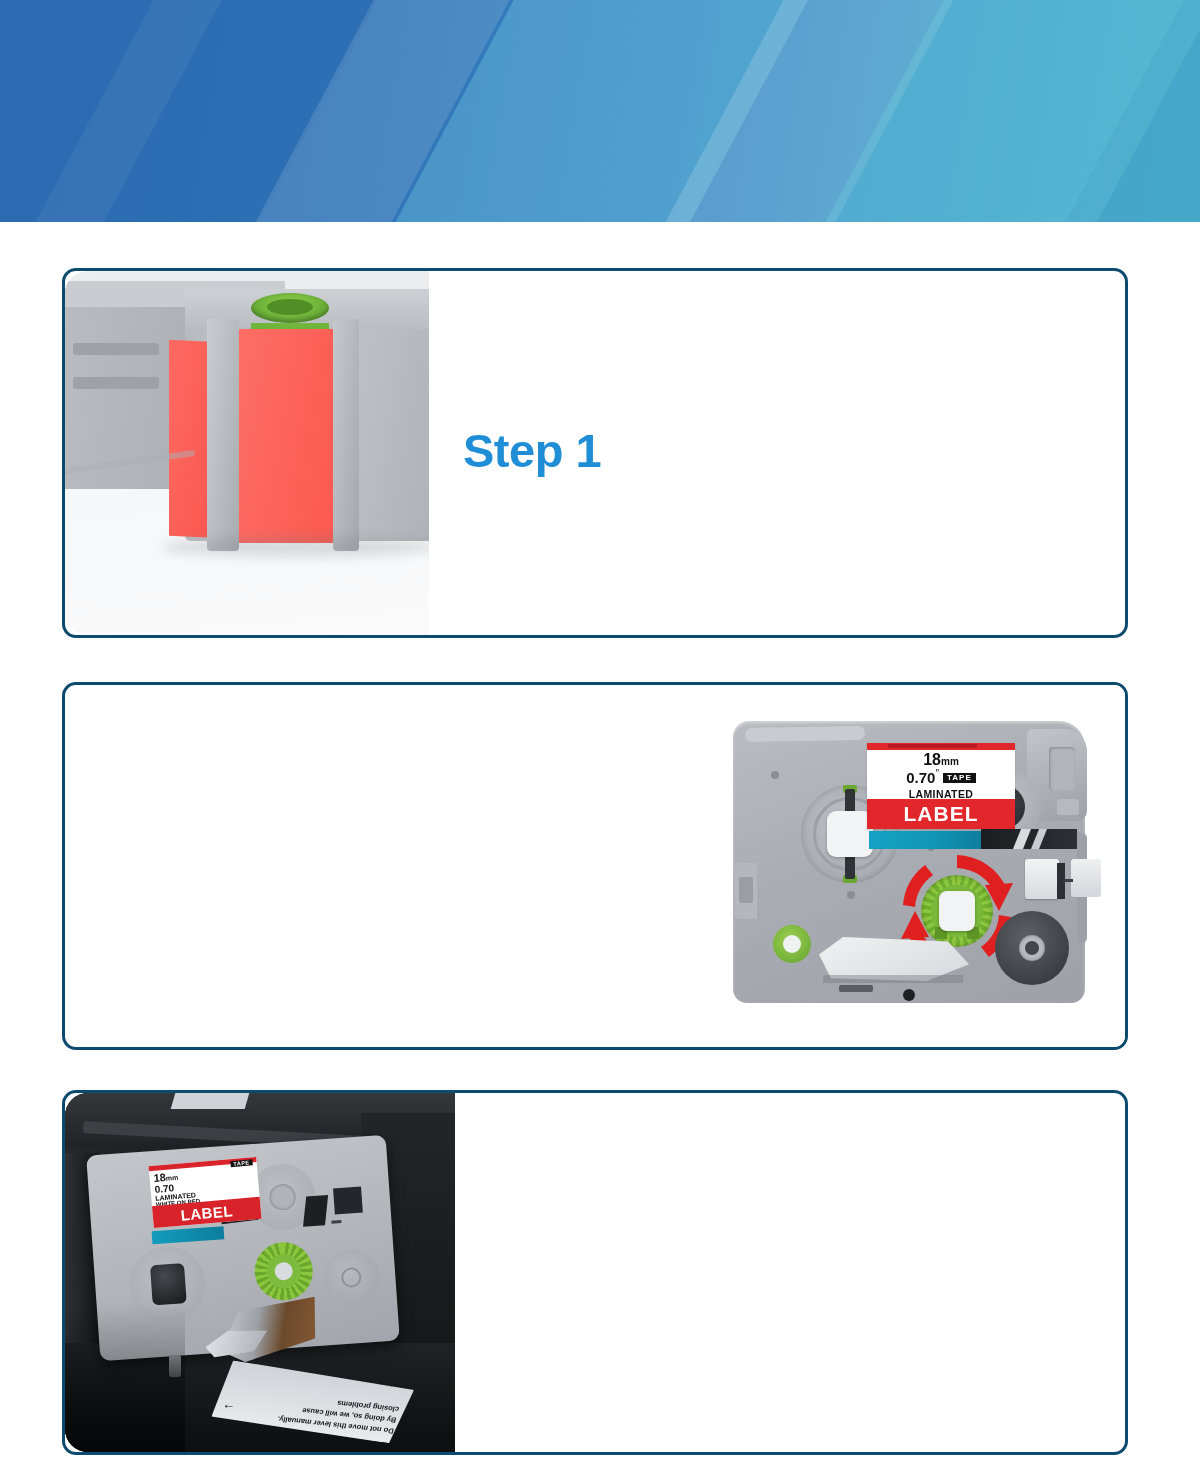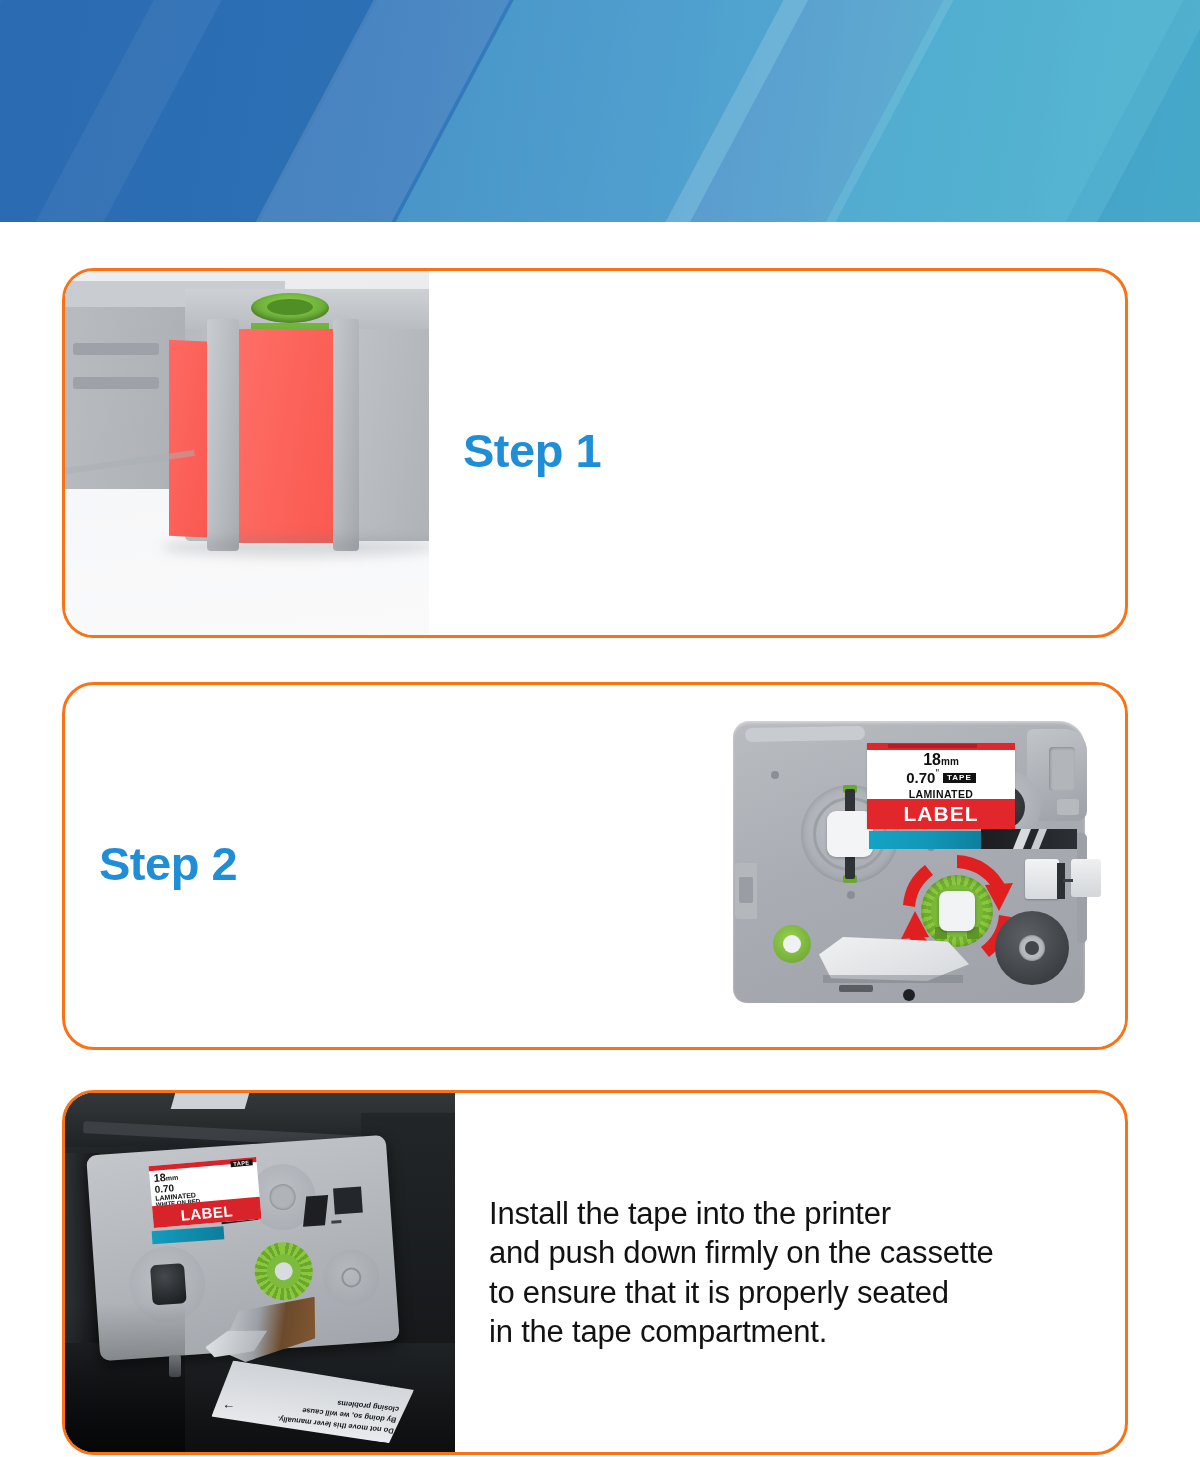--- a/index.html
+++ b/index.html
@@ -37,22 +37,22 @@
     font-size: 150px; line-height: 1.0;
     font-weight: bold; color: #ffffff;
     letter-spacing: -3px;
     white-space: nowrap;
     text-shadow: 0 2px 5px rgba(10,50,90,.18);
   }
 
   
   .card {
     position: absolute;
-    border: 3px solid #f97316;
-    border-radius: 32px;
+    border: 3px solid #0c4a6e;
+    border-radius: 14px;
     background: #ffffff;
     overflow: hidden;
   }
   #card-1 { left: 62px; top: 268px; width: 1066px; height: 370px; }
   #card-2 { left: 62px; top: 682px; width: 1066px; height: 368px; }
   #card-3 { left: 62px; top: 1090px; width: 1066px; height: 365px; }
 
   .card-inner { position: relative; display: flex; width: 100%; height: 100%; align-items: center; }
   .card-inner.reverse { flex-direction: row-reverse; }
 
@@ -367,21 +367,20 @@
           <div class="c c-greenSm"></div>
           <div class="c c-greenSm-in"></div>
           <div class="c c-lever"></div>
           <div class="c c-leverSh"></div>
           <div class="c c-smbar"></div>
           <div class="c c-blkdot"></div>
         </div>
       </div>
 
       <div class="text-slot">
-        <div class="step-title">Step 2</div>
       </div>
 
     </div>
   </div>
 
   <div class="card" id="card-3">
     <div class="card-inner">
 
       <div class="photo-slot photo3">
         <div class="p3 p3-bg"></div>
@@ -435,22 +434,18 @@
             <div>closing problems</div>
           </div>
           <div class="p3-stk-sub">Max. 24mm</div>
           <div class="p3-stk-arrow">→</div>
         </div>
 
         <div class="p3 p3-shadowL"></div>
       </div>
 
       <div class="text-slot">
-        <div class="step-body">Install the tape into the printer
-and push down firmly on the cassette
-to ensure that it is properly seated
-in the tape compartment.</div>
       </div>
 
     </div>
   </div>
 
 </div>
 
 </body></html>

